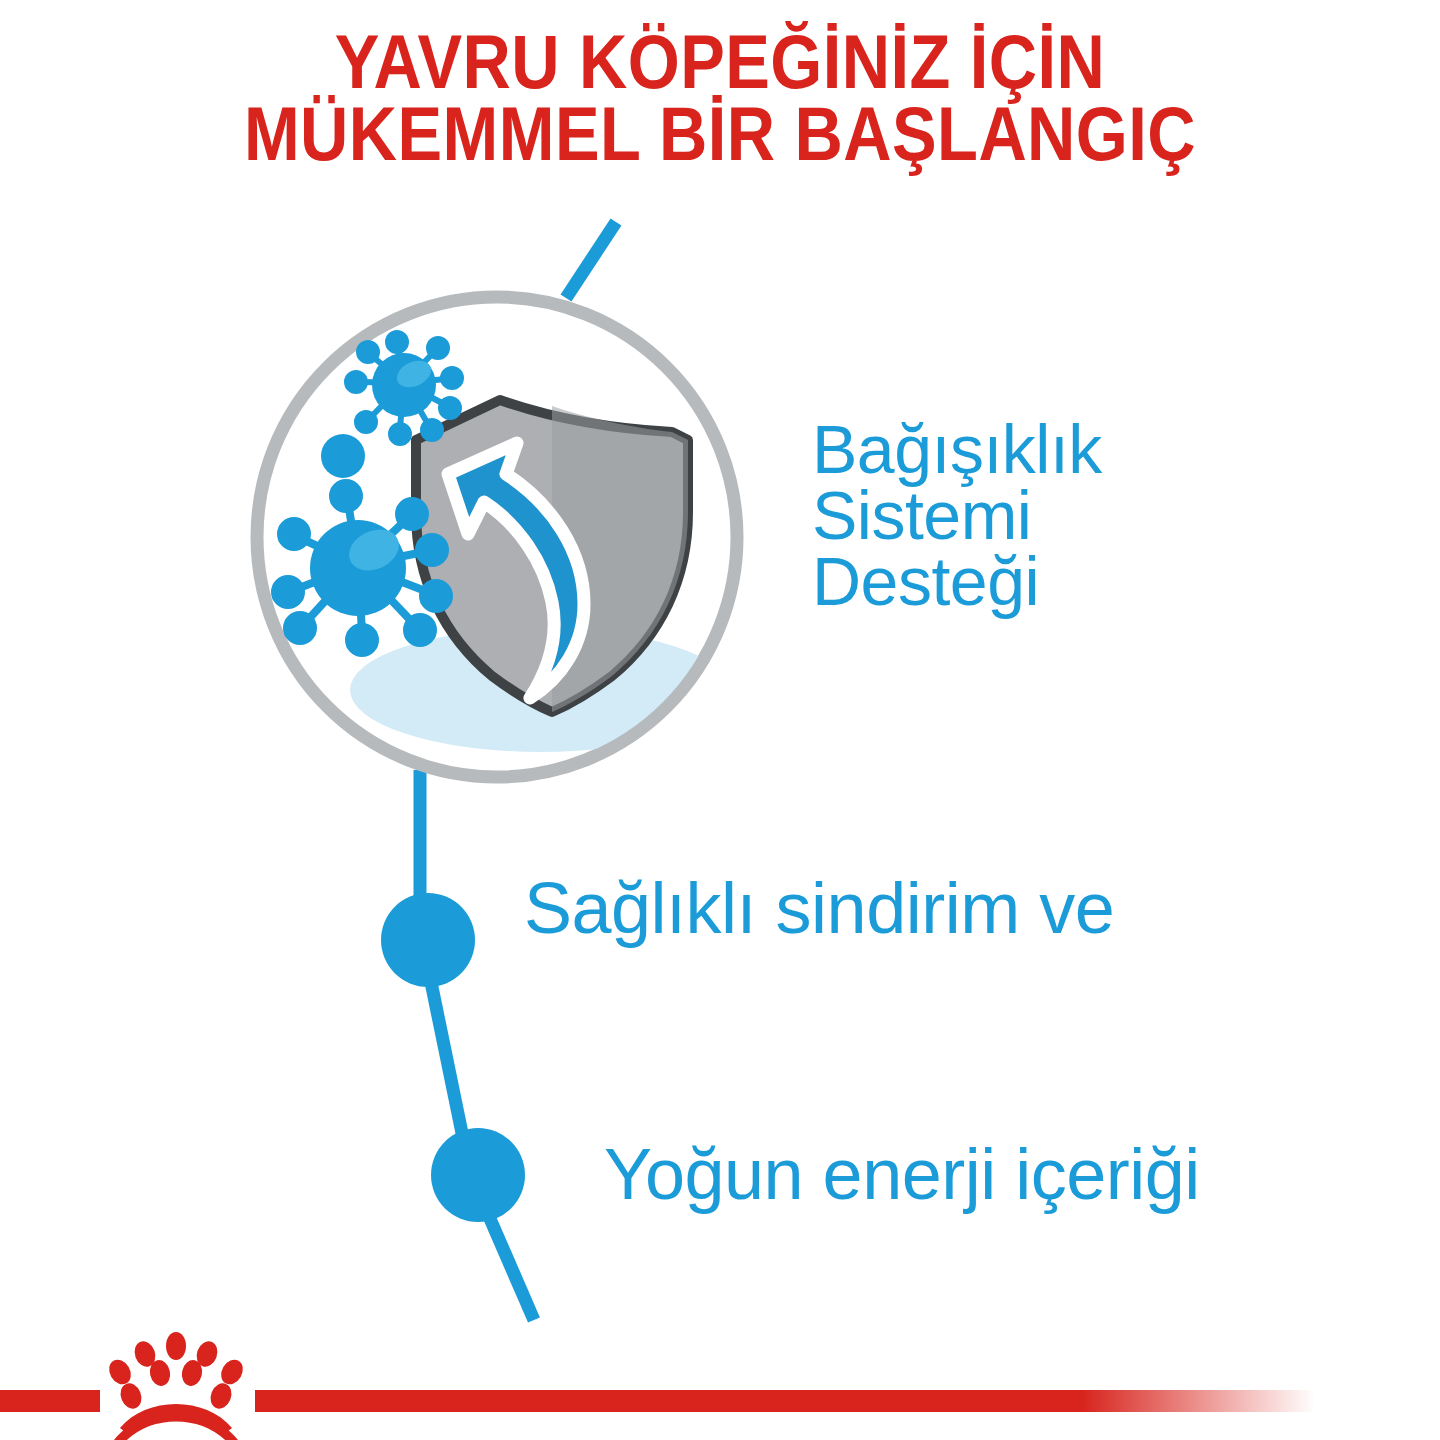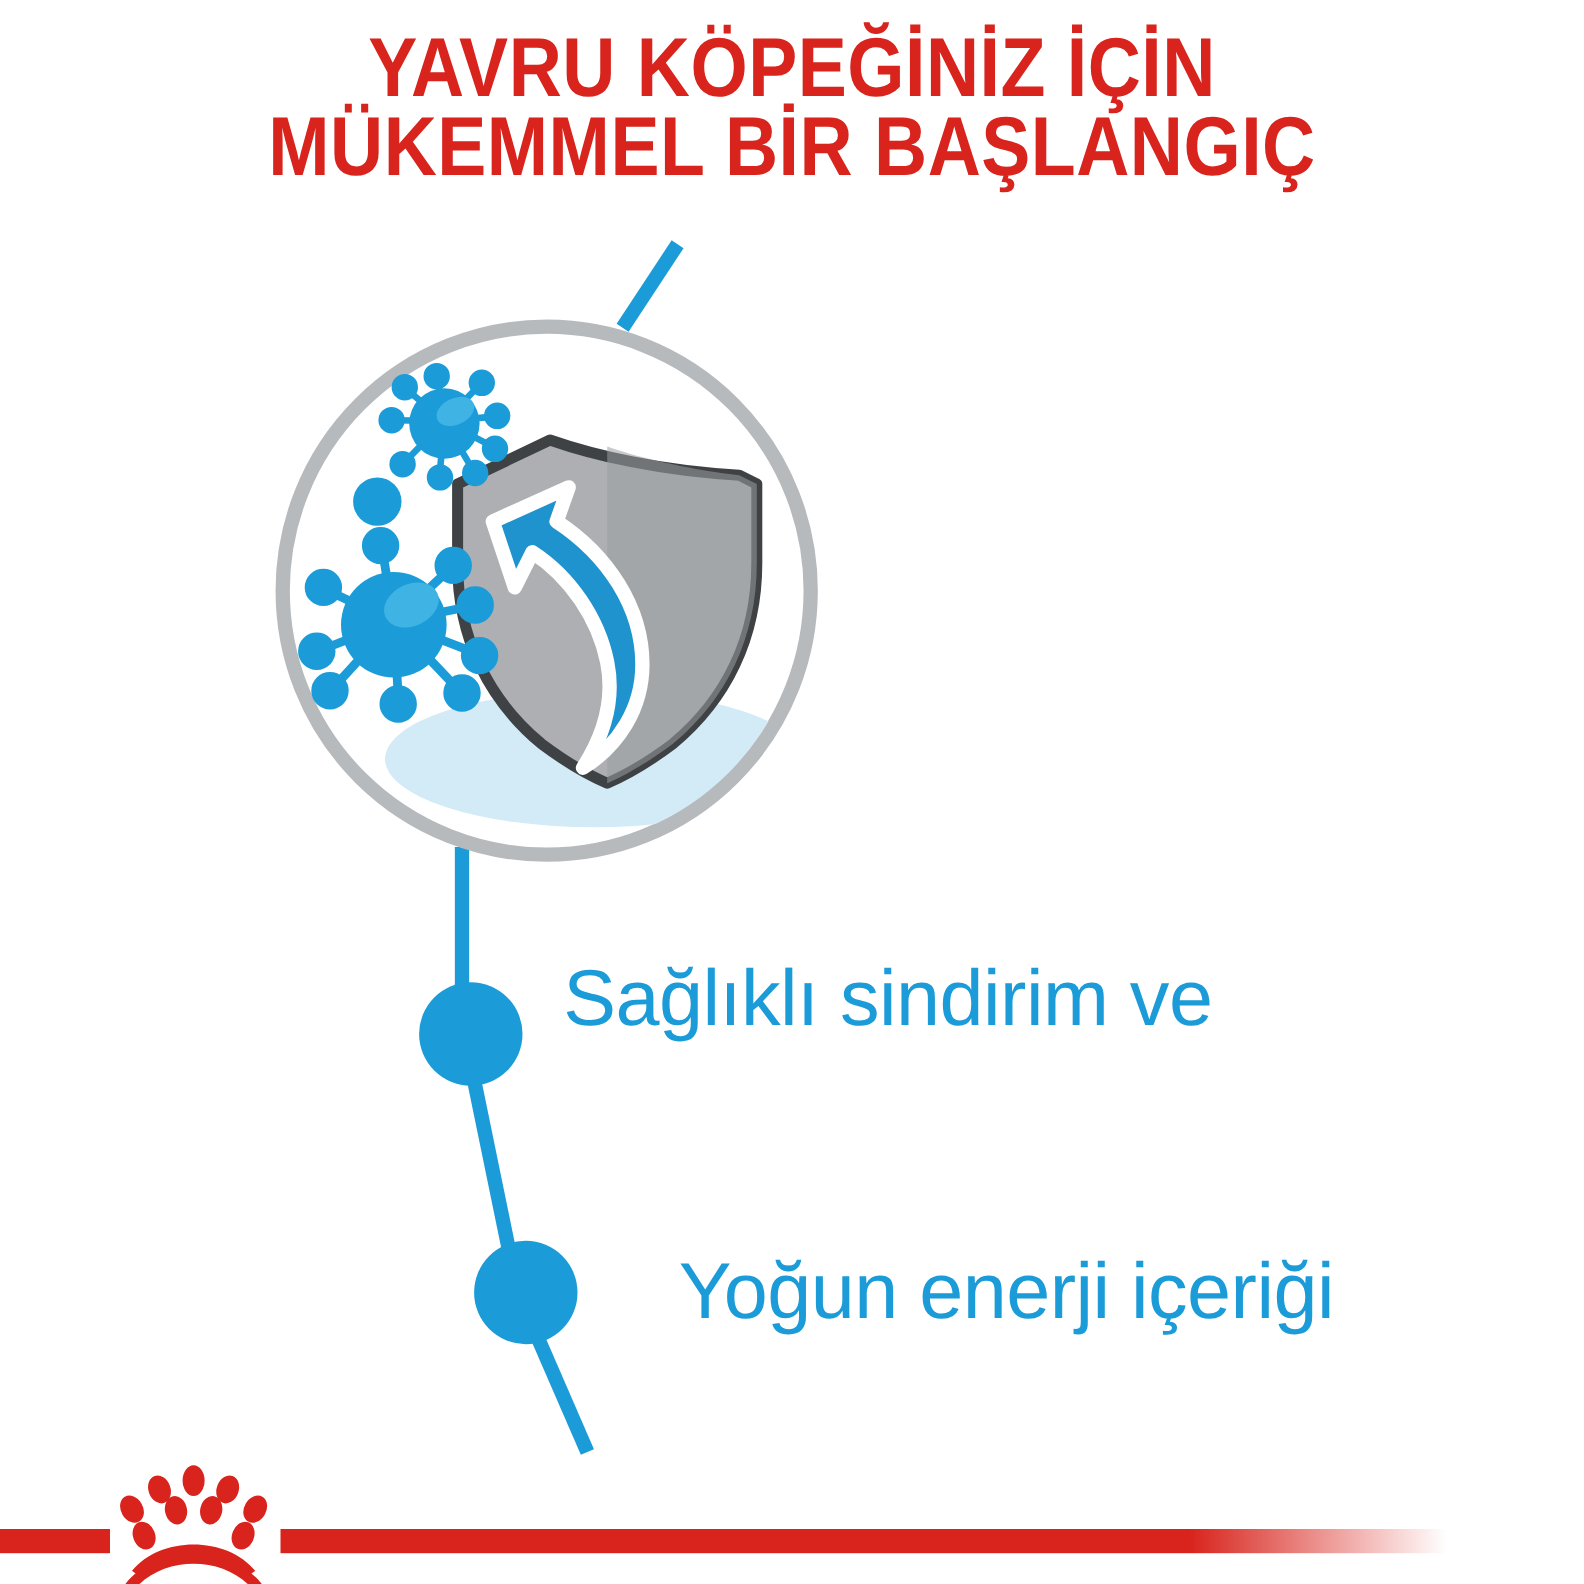--- a/index.html
+++ b/index.html
@@ -62,31 +62,30 @@
   }
   .feature-text .ft-line { display: block; white-space: nowrap; }
 
   #feature-1 {
     left: 812px;
     top: 416px;
     font-size: 68px;
     line-height: 66px;
   }
   #feature-2 {
-    left: 512px;
+    left: 524px;
     top: 868px;
     font-size: 72px;
     line-height: 80px;
   }
   #feature-3 {
     left: 604px;
     top: 1134px;
     font-size: 72px;
     line-height: 80px;
-    margin-left: 13px;
   }
 </style>
 </head>
 <body>
 
 <div id="stage">
 
   <div class="headline">
     <span class="hl-line">YAVRU KÖPEĞİNİZ İÇİN</span>
     <span class="hl-line">MÜKEMMEL BİR BAŞLANGIÇ</span>
@@ -221,20 +220,25 @@
         <ellipse cx="131" cy="1396" rx="10" ry="13" transform="rotate(-22 131 1396)"></ellipse>
         <ellipse cx="221" cy="1396" rx="10" ry="13" transform="rotate(22 221 1396)"></ellipse>
         <path d="M 120 1428 C 146 1396, 206 1396, 232 1428
                  L 224 1434 C 200 1408, 152 1408, 128 1434 Z"></path>
         <path d="M 114 1440 C 142 1404, 210 1404, 238 1440
                  L 229 1444 C 203 1414, 149 1414, 123 1444 Z"></path>
       </g>
     </g>
   </svg>
 
+  <div class="feature-text" id="feature-1">
+    <span class="ft-line">Bağışıklık</span>
+    <span class="ft-line">Sistemi</span>
+    <span class="ft-line">Desteği</span>
+  </div>
 
   <div class="feature-text" id="feature-2">
     <span class="ft-line">Sağlıklı sindirim ve</span>
   </div>
 
   <div class="feature-text" id="feature-3">
     <span class="ft-line">Yoğun enerji içeriği</span>
   </div>
 
 </div>

